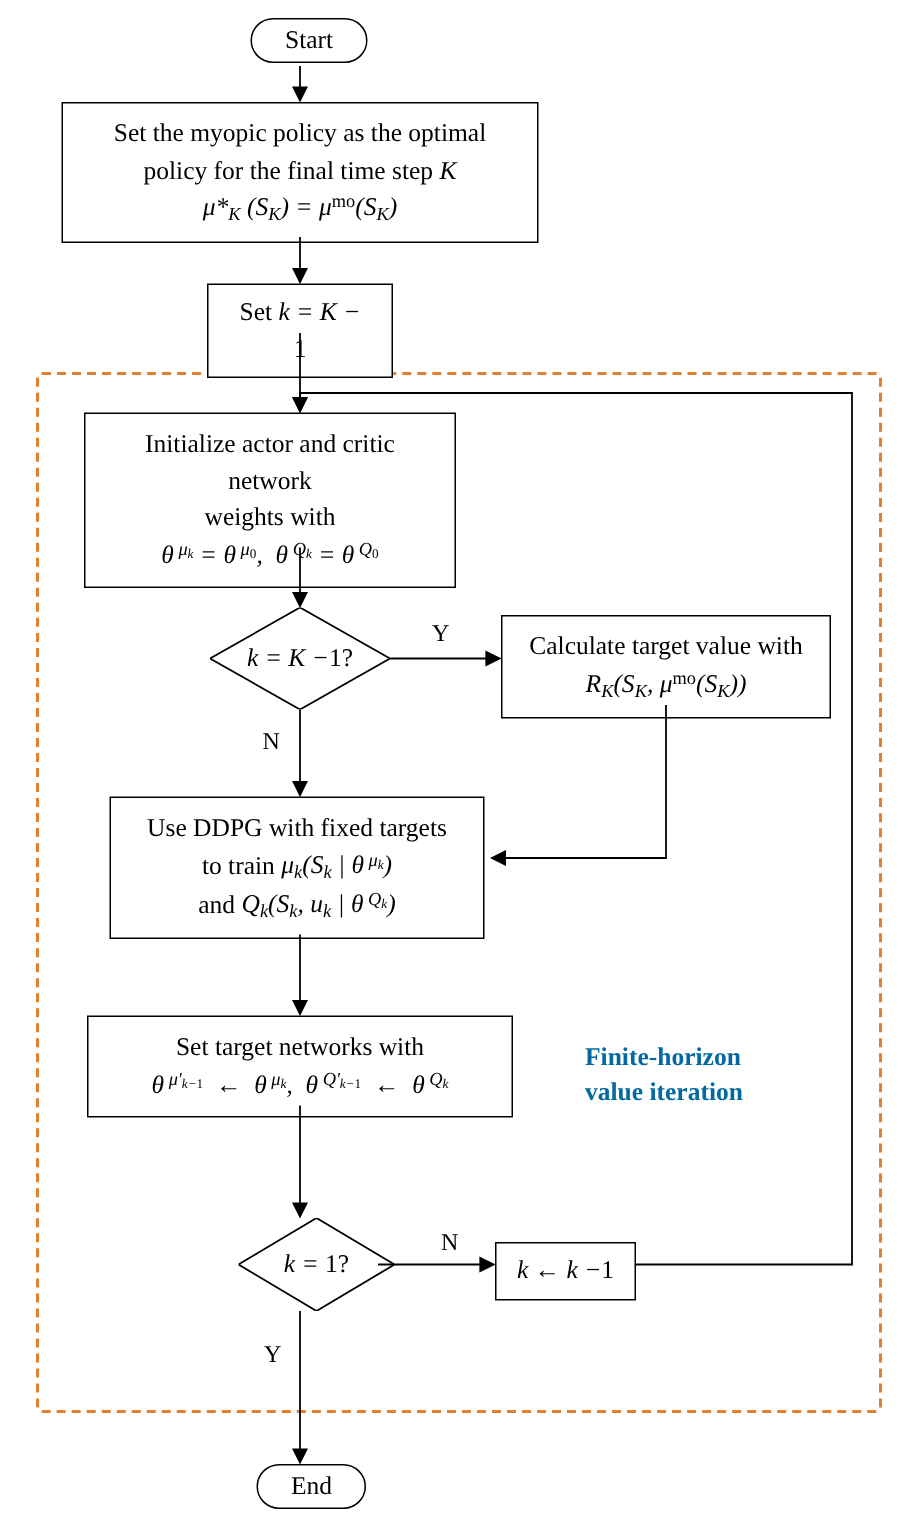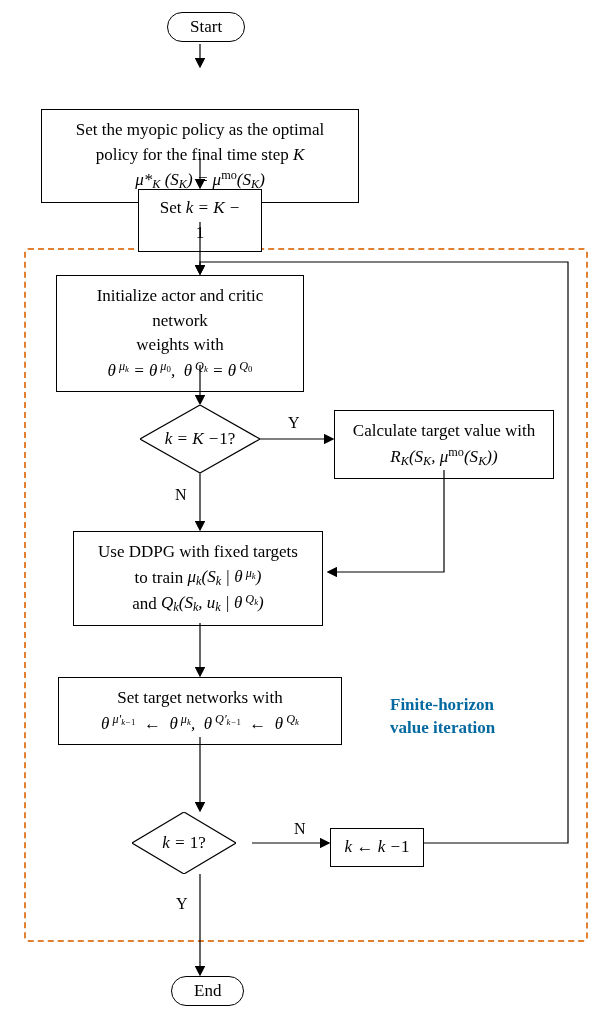--- a/index.html
+++ b/index.html
@@ -84,21 +84,21 @@
 <div class="dashed-box" style="left:24px; top:248px; width:564px; height:694px;"></div>
 
 <div class="terminal" style="left:167px; top:12px;">
   <span>Start</span>
 </div>
 
 <div class="terminal" style="left:171px; top:976px;">
   <span>End</span>
 </div>
 
-<div class="process" style="left:41px; top:68px; width:318px;margin-top:41px;">
+<div class="process" style="left:41px; top:68px; width:318px;">
   <div>Set the myopic policy as the optimal</div>
   <div>
     <span>policy for the final time step </span><span class="math">K</span>
   </div>
   <div class="math">
     μ*<sub>K</sub> (S<sub>K</sub>) = μ<sup><span class="rm">mo</span></sup>(S<sub>K</sub>)
   </div>
 </div>
 
 <div class="process" style="left:138px; top:189px; width:124px; padding:6px 20px;">
@@ -139,21 +139,21 @@
   </div>
 </div>
 
 <div class="process" style="left:58px; top:677px; width:284px;">
   <div>Set target networks with</div>
   <div class="math">
     θ<sup>&nbsp;μ'<sub>k−<span class="rm">1</span></sub></sup> &nbsp;←&nbsp; θ<sup>&nbsp;μ<sub>k</sub></sup>,&nbsp;&nbsp;θ<sup>&nbsp;Q'<sub>k−<span class="rm">1</span></sub></sup> &nbsp;←&nbsp; θ<sup>&nbsp;Q<sub>k</sub></sup>
   </div>
 </div>
 
-<div class="decision" style="left:132px; top:812px; width:104px; height:62px;">
+<div class="decision" style="left:159px; top:812px; width:104px; height:62px;">
   <svg viewBox="0 0 104 62">
       <polygon points="52,0 104,31 52,62 0,31" fill="#fff" stroke="#000" stroke-width="1.2"></polygon>
     </svg>
   <div class="label">
       <span class="math">k = <span class="rm">1?</span></span>
     </div>
 </div>
 
 <div class="process" style="left:330px; top:828px; width:94px; padding:6px 6px;">
   <span class="math">k ← k −<span class="rm">1</span></span>

